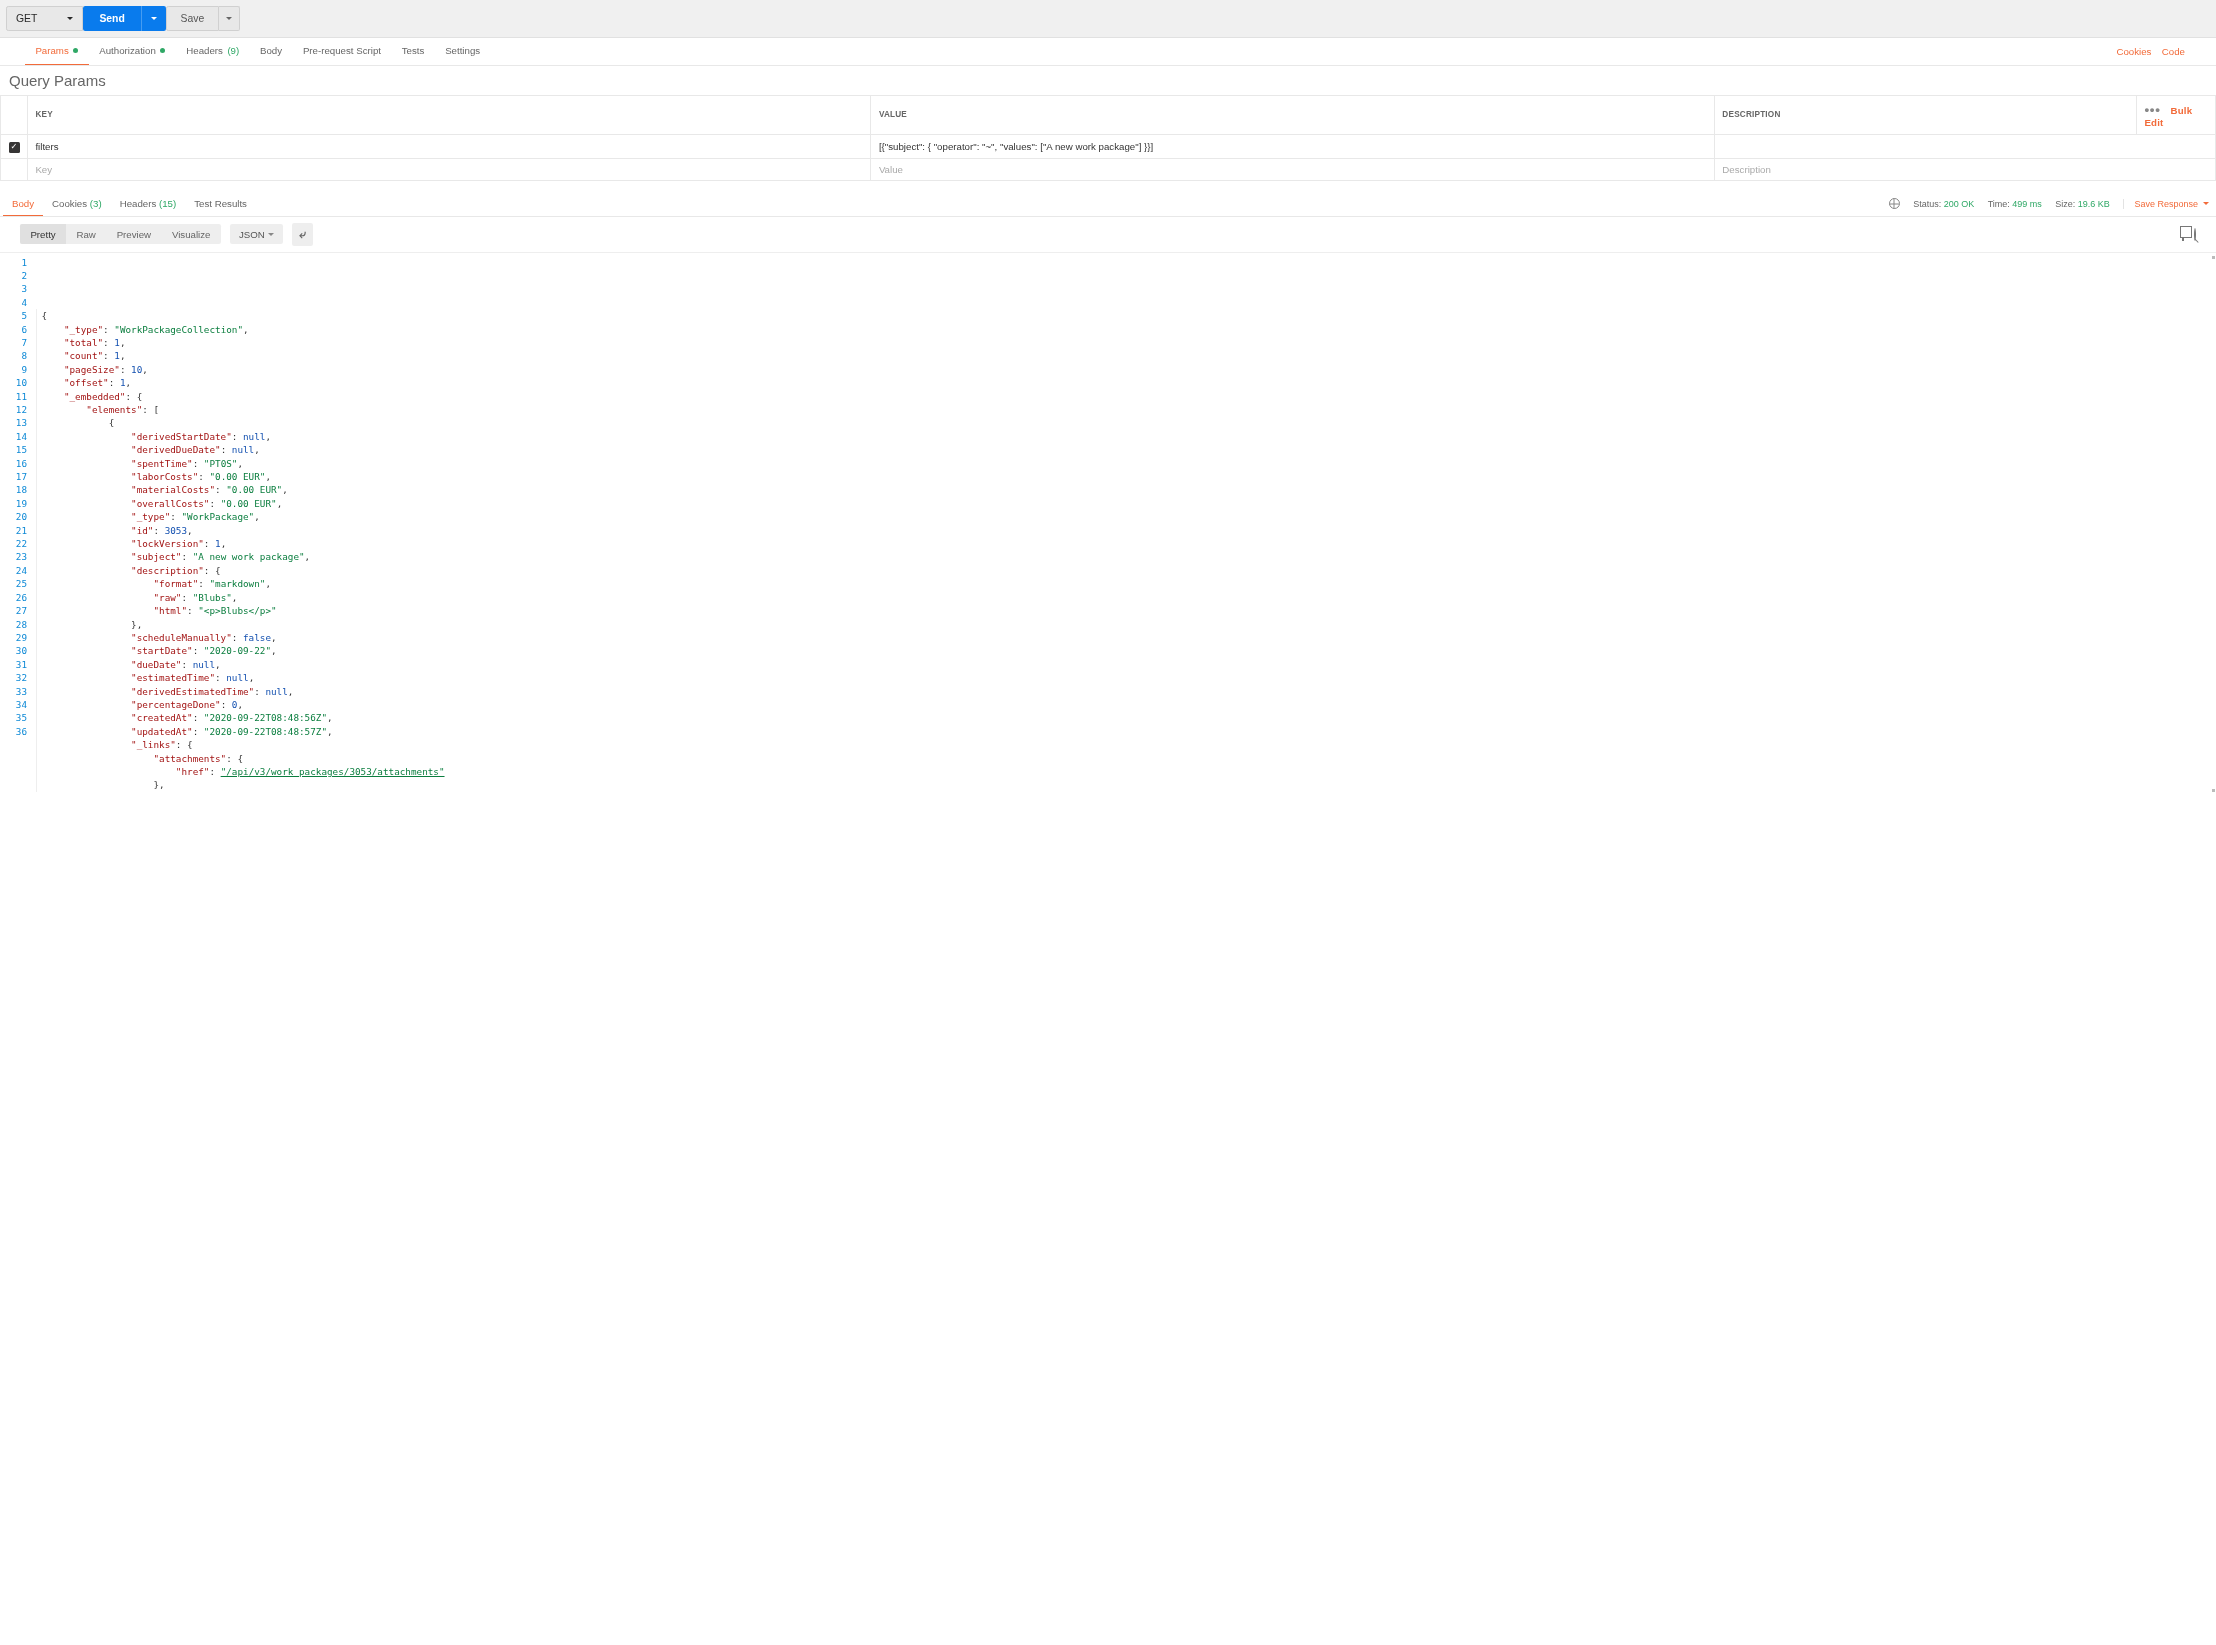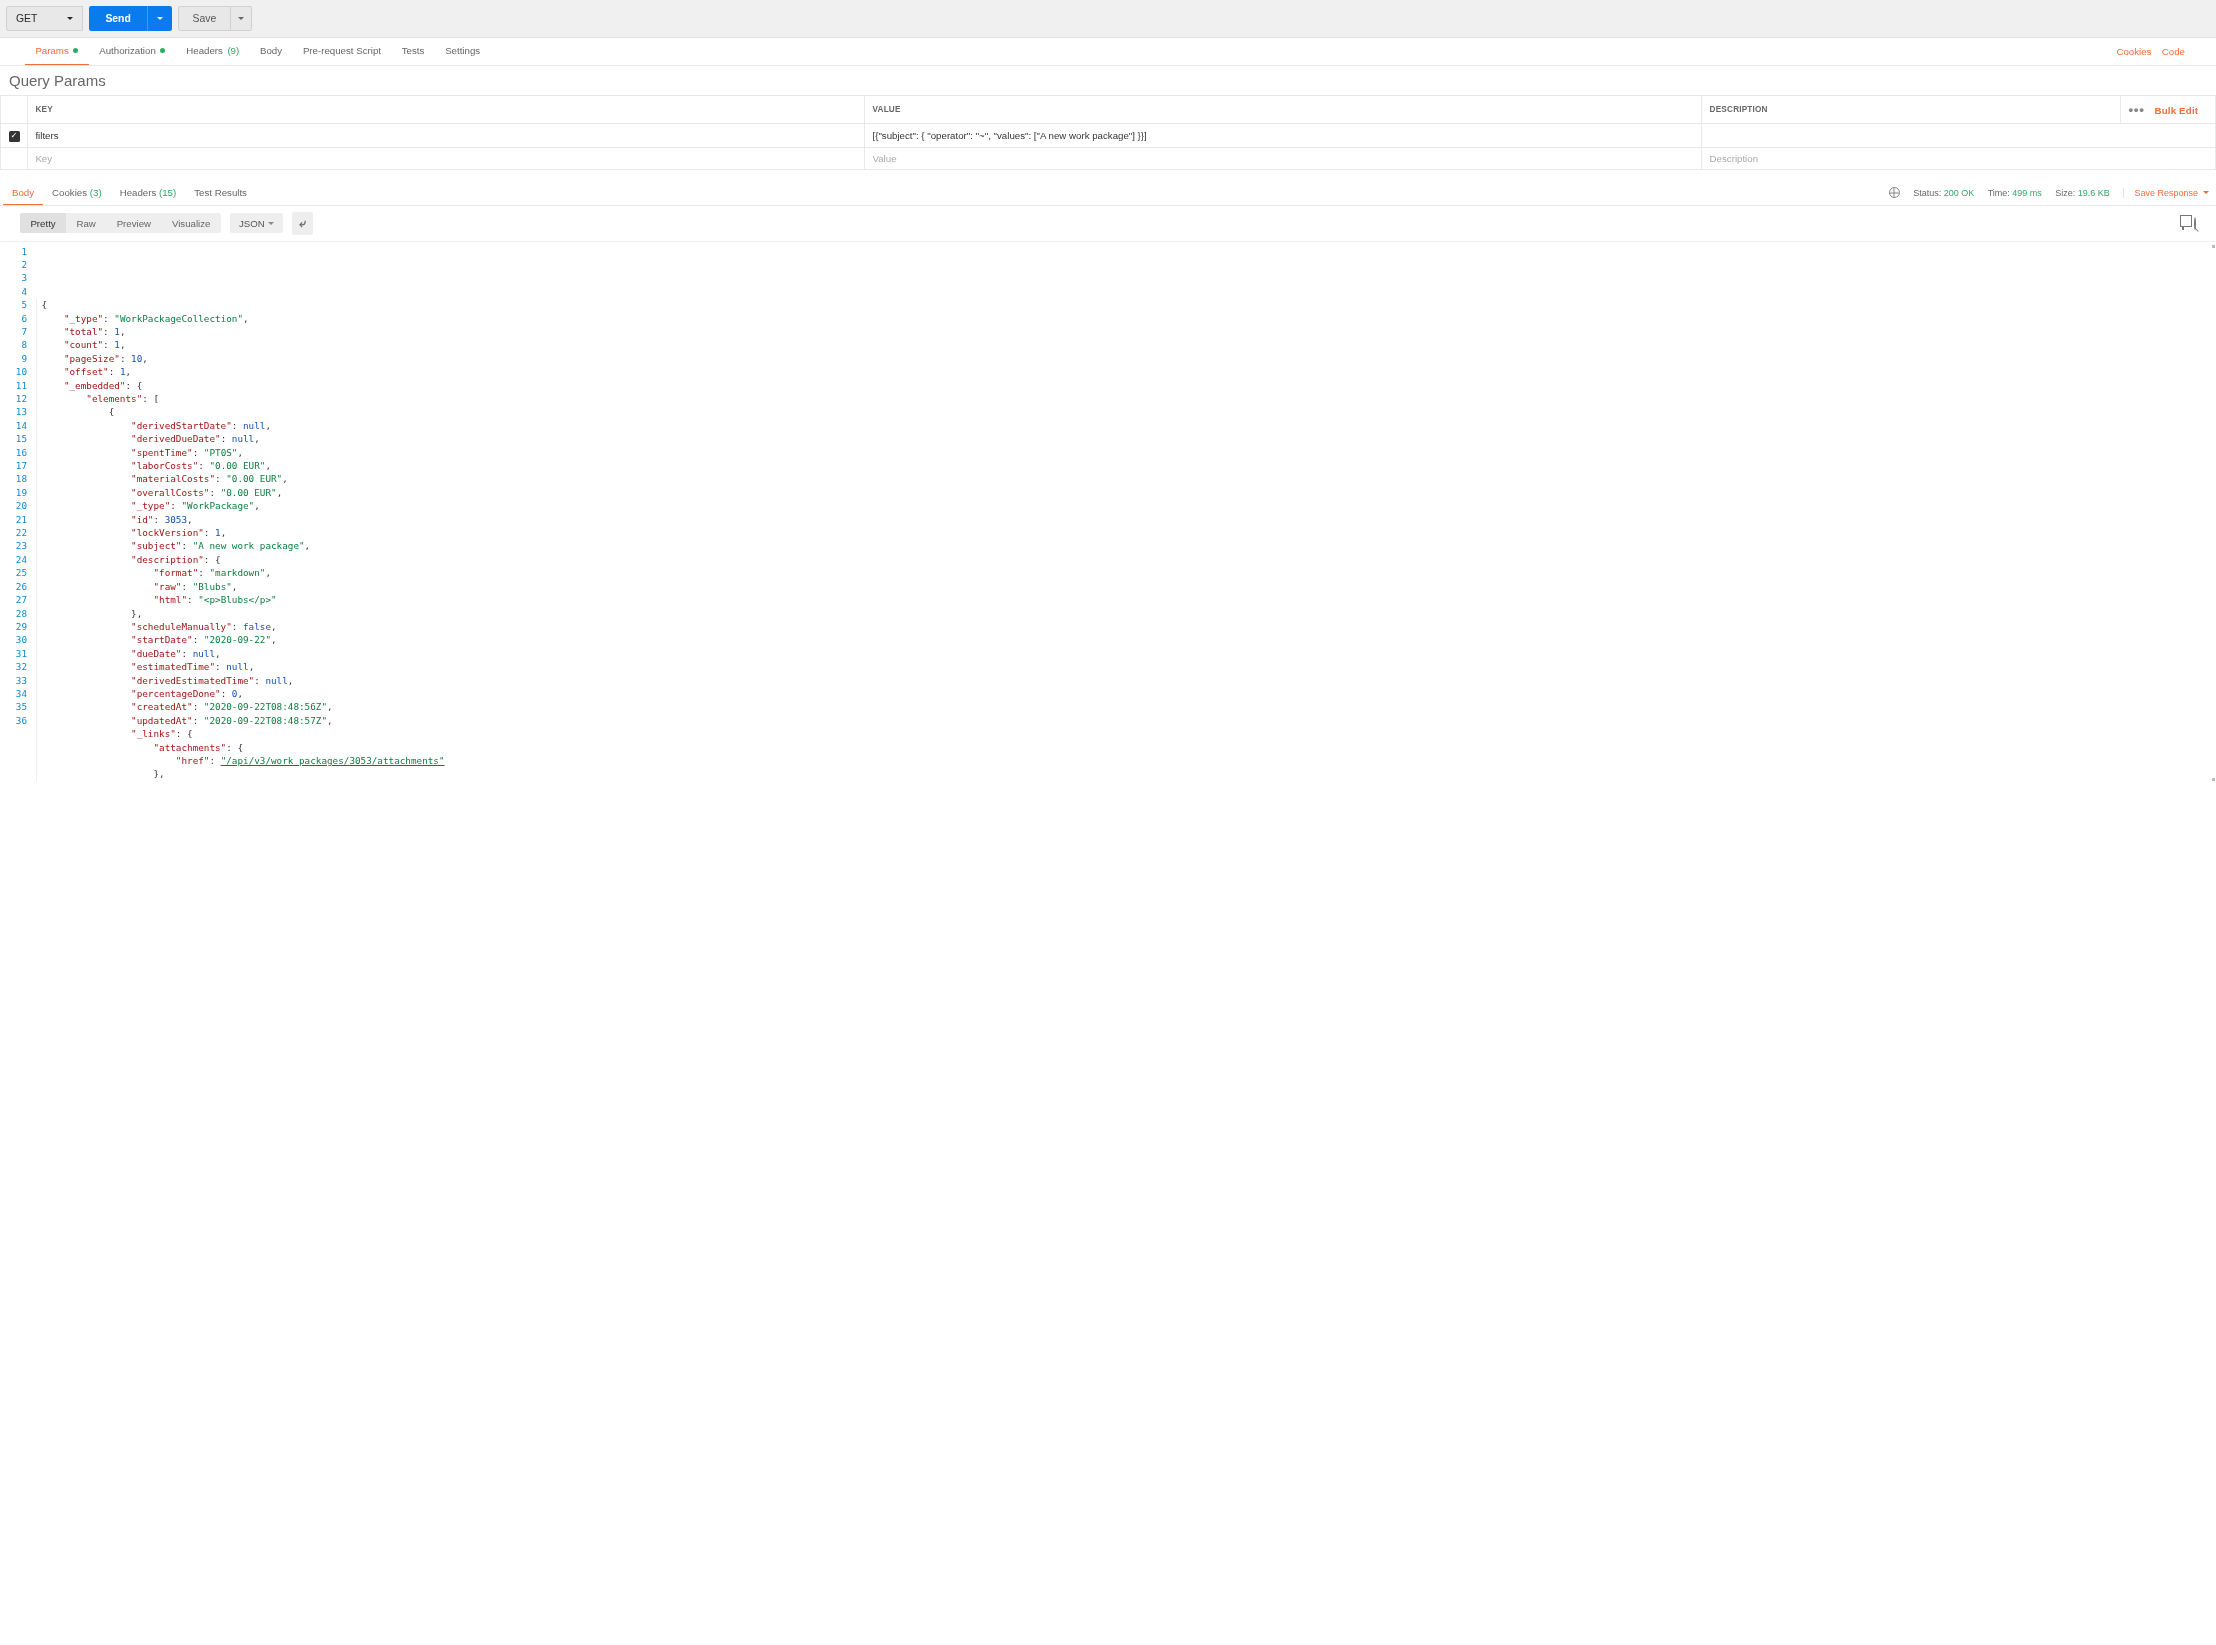--- a/index.html
+++ b/index.html
@@ -1,17 +1,17 @@
 <!DOCTYPE html>
 <html style="font-size:12px"><head>
 <meta charset="utf-8">
 <style>
 * { box-sizing: border-box; margin: 0; padding: 0; }
 body { font-family: -apple-system, BlinkMacSystemFont, "Segoe UI", Arial, sans-serif; font-size: 9.7px; color: #282828; background: #fff; }
-.top-bar { display: flex; align-items: stretch; padding: 6px; background: #f0f0f0; border-bottom: 0.7px solid #e1e1e1; gap: 6px; }
+.top-bar { display: flex; align-items: stretch; padding: 6px; background: #f0f0f0; border-bottom: 0.7px solid #e1e1e1; gap: 0; }
 .method-select { display: flex; align-items: center; padding: 0 9px; background: #e8e8e8; border: 0.7px solid #d0d0d0; border-radius: 2.2px 0 0 2.2px; min-width: 77px; justify-content: space-between; cursor: pointer; font-size: 10.4px; color: #282828; }
 .url-input { flex: 1; padding: 6px 9px; border: 0.7px solid #d0d0d0; background: #e8e8e8; font-size: 10.4px; color: #555; border-left: none; border-radius: 0 2.2px 2.2px 0; margin-left: -6px; }
 .send-btn { display: flex; align-items: stretch; }
 .send-main { background: #097BED; color: #fff; border: none; padding: 6px 16.4px; font-size: 10.4px; font-weight: 700; border-radius: 2.2px 0 0 2.2px; cursor: pointer; }
 .send-caret { background: #097BED; color: #fff; border: none; padding: 6px 9px; border-left: 0.7px solid rgba(255,255,255,.25); border-radius: 0 2.2px 2.2px 0; cursor: pointer; display: flex; align-items: center; }
 .save-btn { display: flex; align-items: stretch; }
 .save-main { background: #e8e8e8; color: #555; border: 0.7px solid #d0d0d0; padding: 6px 13.4px; font-size: 10.4px; border-radius: 2.2px 0 0 2.2px; cursor: pointer; }
 .save-caret { background: #e8e8e8; color: #666; border: 0.7px solid #d0d0d0; border-left: none; padding: 6px 7.4px; border-radius: 0 2.2px 2.2px 0; cursor: pointer; display: flex; align-items: center; }
 .caret-down { width: 0; height: 0; border-left: 3px solid transparent; border-right: 3px solid transparent; border-top: 3.7px solid currentColor; }
 .req-tabs { display: flex; align-items: center; border-bottom: 0.7px solid #e8e8e8; padding: 0 25px; }
@@ -21,21 +21,21 @@
 .count-badge { color: #2fa866; }
 .req-tabs-right { margin-left: auto; display: flex; gap: 10.4px; padding-right: 6px; }
 .link-orange { color: #f26b3a; cursor: pointer; font-size: 9.7px; }
 .subhdr { padding: 6px 9px; font-size: 15px; color: #666; }
 .params-table { width: 100%; border-collapse: collapse; font-size: 9.7px; }
 .params-table th { text-align: left; font-weight: 600; font-size: 8.2px; color: #666; padding: 6px 7.4px; border: 0.7px solid #e8e8e8; background: #fff; letter-spacing: 0.2px; }
 .params-table td { padding: 5.2px 7.4px; border: 0.7px solid #e8e8e8; color: #333; }
 .params-table .cb-col { width: 27px; text-align: center; }
 .params-table input[type=text] { border: none; width: 100%; font-size: 9.7px; color: #333; background: transparent; outline: none; }
 .params-table input[type=text]::placeholder { color: #aaa; }
-.th-actions { width: 95px; text-align: right; }
+.th-actions { width: 79px; text-align: right; }
 .dots { color: #888; cursor: pointer; font-size: 13.4px; letter-spacing: 0.7px; padding-right: 7.4px; }
 .resp-tabs { display: flex; align-items: center; border-bottom: 0.7px solid #e8e8e8; padding: 3px 7.4px 0 3px; margin-top: 7.4px; }
 .resp-tab { padding: 6px 9px; font-size: 9.7px; color: #666; cursor: pointer; border-bottom: 1.5px solid transparent; }
 .resp-tab.active { color: #f26b3a; border-bottom-color: #f26b3a; }
 .resp-right { margin-left: auto; display: flex; align-items: center; gap: 13.4px; font-size: 9px; color: #666; }
 .resp-right .val { color: #2fa866; }
 .globe-icon { width: 11px; height: 11px; border: 1px solid #888; border-radius: 50%; position: relative; }
 .globe-icon::before { content: ""; position: absolute; left: 50%; top: -0.7px; bottom: -0.7px; width: 1px; background: #888; transform: translateX(-50%); }
 .globe-icon::after { content: ""; position: absolute; top: 50%; left: -0.7px; right: -0.7px; height: 1px; background: #888; transform: translateY(-50%); }
 .save-response { display: flex; align-items: center; gap: 4.5px; color: #f26b3a; cursor: pointer; border-left: 0.7px solid #e3e3e3; padding-left: 10.4px; }

